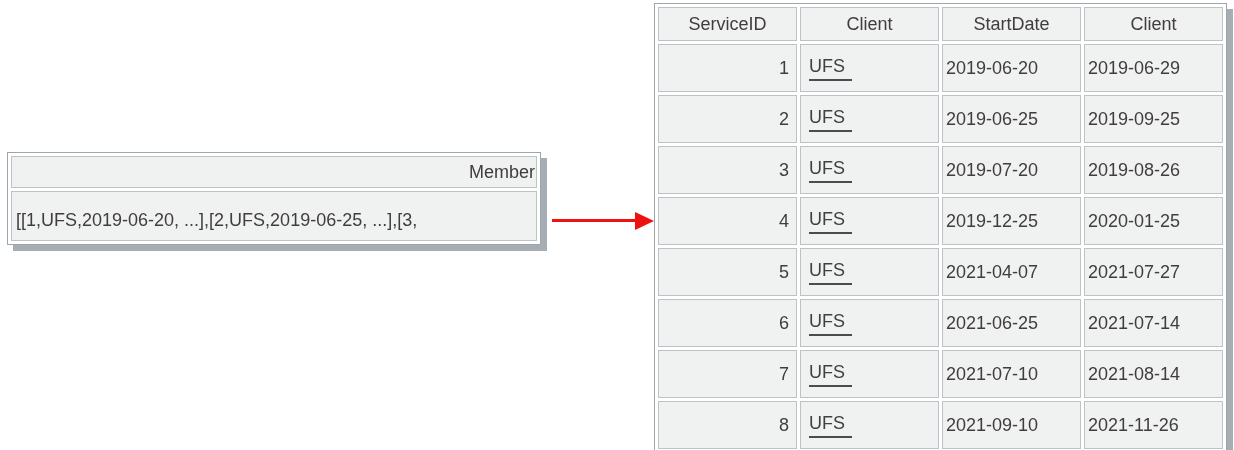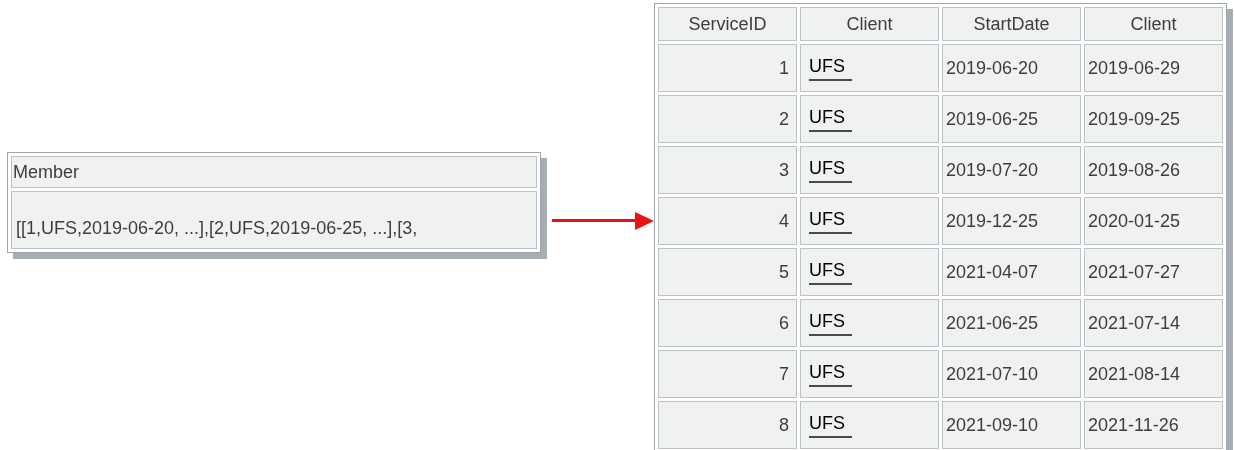--- a/index.html
+++ b/index.html
@@ -35,45 +35,45 @@
     color: #403c3f;
     vertical-align: middle;
     font-weight: normal;
     overflow: hidden;
     box-sizing: content-box;
   }
   
   .member-box { left: 7px; top: 152px; width: 534px; }
   .member-box th {
     height: 28px;
-    text-align: left;
+    text-align: right;
     color: #3e393d;
   }
   .member-box td {
     height: 40px;
     color: #28b5b6;
     white-space: nowrap;
-    padding: 16px 2px 0 4px;
+    padding: 8px 2px 0 4px;
   }
   
   .service-box { left: 654px; top: 3px; width: 573px; }
   .service-box th {
     height: 30px;
     color: #3c383c;
   }
   .service-box td { height: 44px; }
   td.id-cell {
     text-align: right;
     padding-right: 7px;
     color: #3c3cef;
   }
   td.client-cell { padding-left: 8px; }
   .client-link {
     display: inline-block;
-    color: #000000;
+    color: #404040;
     border-bottom: 2px solid #4c4c50;
     padding: 1px 7px 2px 0;
     cursor: pointer;
   }
   td.date-cell { padding-left: 3px; }
   
   .arrow-line {
     position: absolute;
     left: 552px;
     top: 219px;

